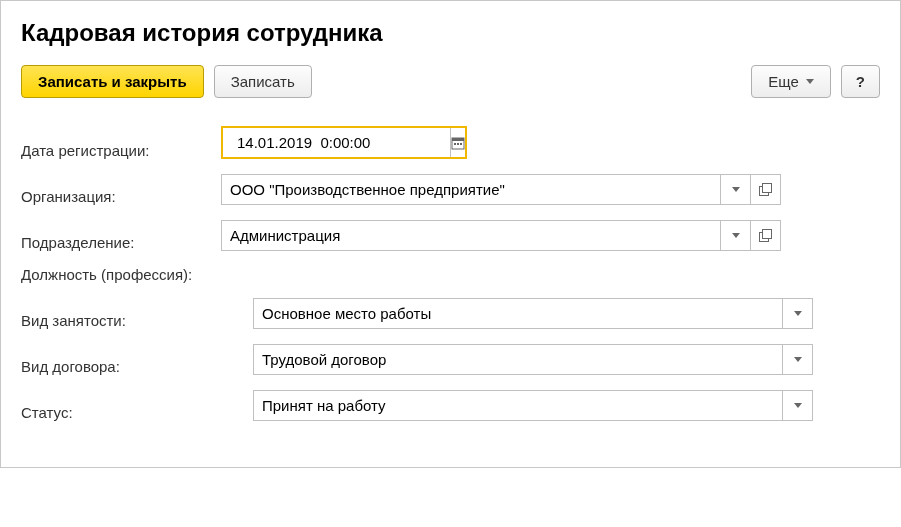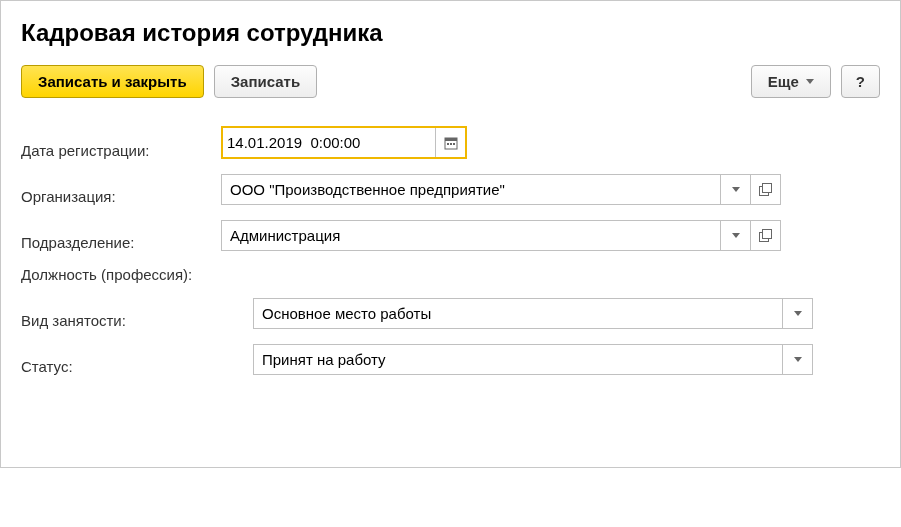--- a/index.html
+++ b/index.html
@@ -34,21 +34,20 @@
       border: 1px solid #b0b0b0;
       background: linear-gradient(#fdfdfd, #ededed);
       border-radius: 4px;
       padding: 7px 16px;
       font-size: 15px;
       color: #333;
       cursor: pointer;
       display: inline-flex;
       align-items: center;
       gap: 5px;
-      font-weight: bold;
     }
     .btn-primary {
       background: linear-gradient(#ffe452, #ffd400);
       border-color: #b99c00;
       font-weight: bold;
       color: #000;
     }
     .btn-help { padding: 7px 14px; font-weight: bold; }
     .chevron-down {
       width: 0; height: 0;
@@ -79,21 +78,21 @@
     }
     .text-input {
       border: 1px solid #c0c0c0;
       padding: 6px 8px;
       font-size: 15px;
       font-family: Arial, sans-serif;
       background: #fff;
     }
     .date-input {
       border: none;
-      padding: 6px 4px;
+      padding: 6px 14px;
       font-size: 15px;
       font-family: Arial, sans-serif;
       flex: 1;
       outline: none;
     }
     .date-btn {
       border: none;
       border-left: 1px solid #c0c0c0;
       background: #fff;
       width: 30px;
@@ -208,20 +207,29 @@
   <div class="form-row">
     <div class="form-label">Вид занятости:</div>
     <div class="field-group">
       <input class="text-input combo-full" type="text" value="Основное место работы" style="">
       <button class="icon-btn">
           <span class="dd-triangle"></span>
         </button>
     </div>
   </div>
 
+  <div class="form-row">
+    <div class="form-label">Вид договора:</div>
+    <div class="field-group">
+      <input class="text-input combo-full" type="text" value="Трудовой договор" style="">
+      <button class="icon-btn">
+          <span class="dd-triangle"></span>
+        </button>
+    </div>
+  </div>
 
   <div class="form-row">
     <div class="form-label">Статус:</div>
     <div class="field-group">
       <input class="text-input combo-full" type="text" value="Принят на работу" style="">
       <button class="icon-btn">
           <span class="dd-triangle"></span>
         </button>
     </div>
   </div>

